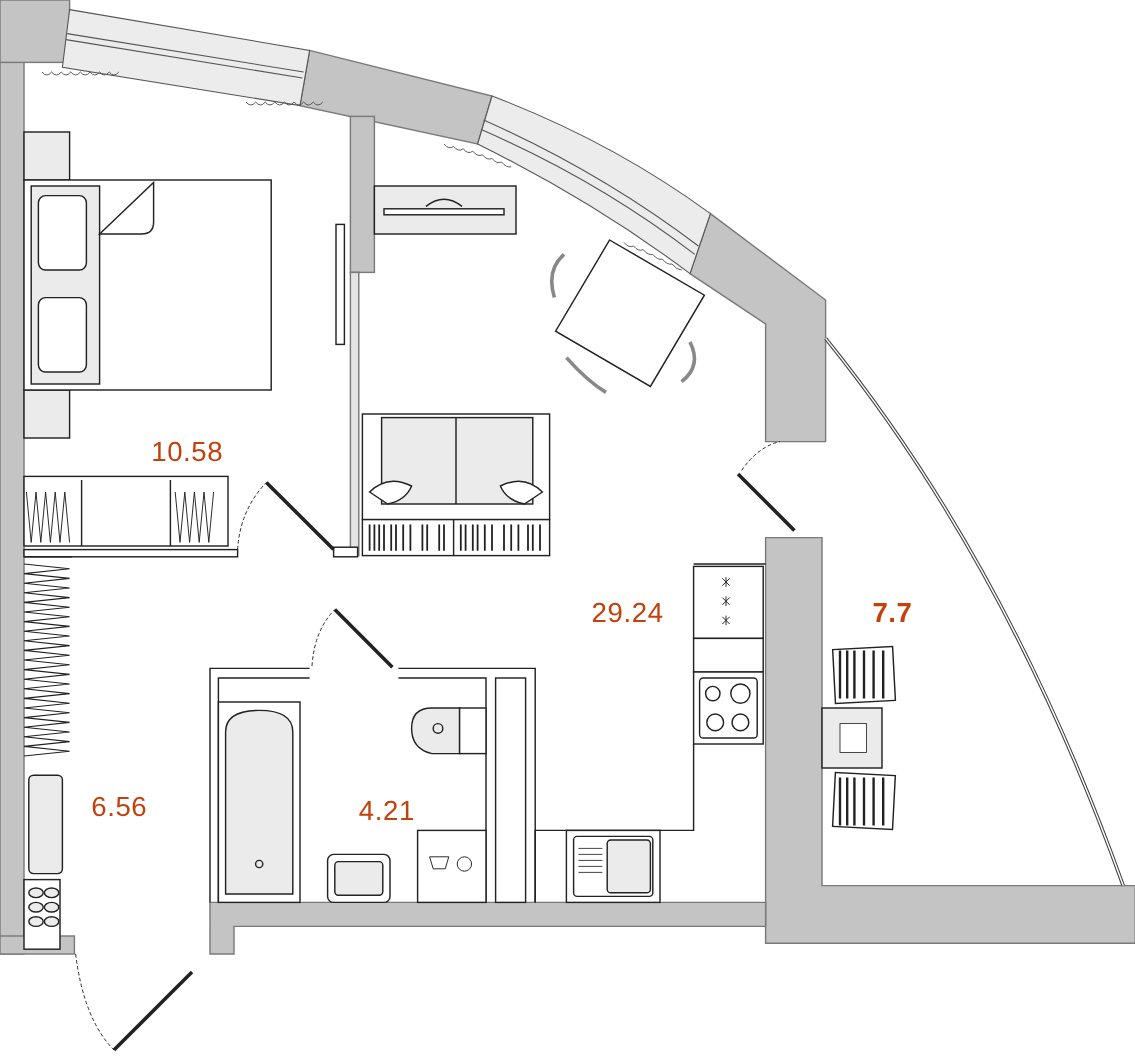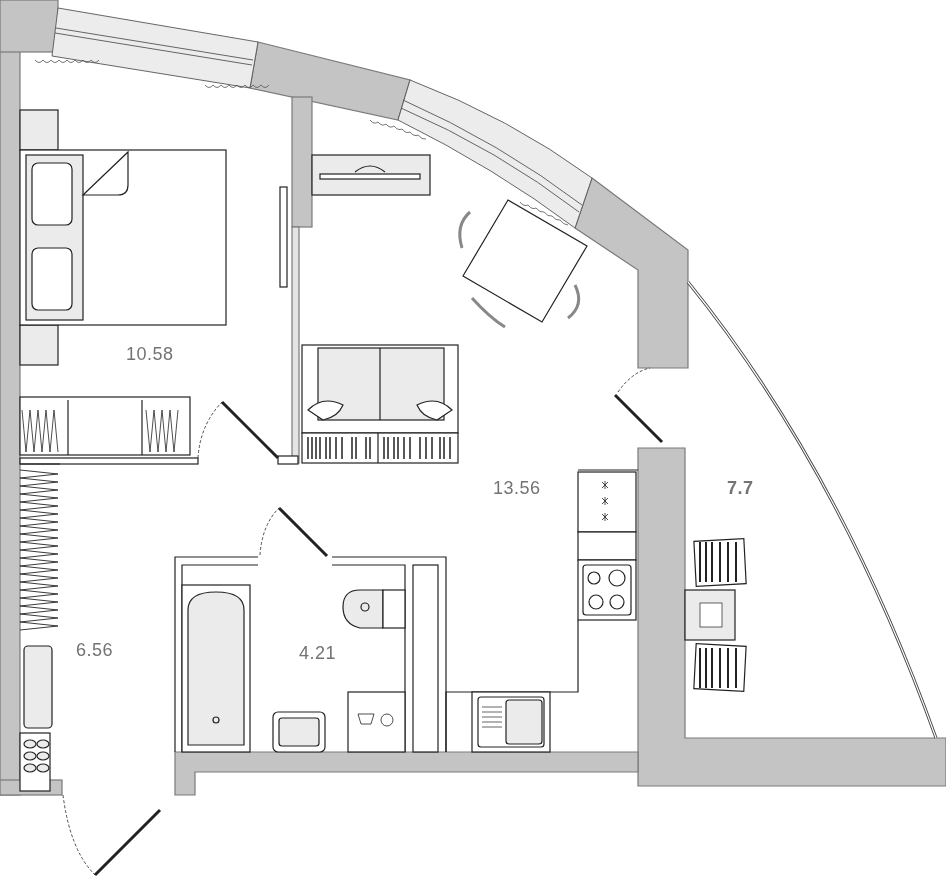--- a/index.html
+++ b/index.html
@@ -1,18 +1,18 @@
 <!DOCTYPE html>
 <html><head>
 <meta charset="utf-8">
 <style>
   html, body { margin:0; padding:0; background:#ffffff; }
   body { width:946px; height:880px; position:relative; overflow:hidden; font-family:"Liberation Sans", sans-serif; }
   #plan { position:absolute; left:0; top:0; }
-  .room-label { position:absolute; font-family:"Liberation Sans", sans-serif; font-size:18px; color:#737373; letter-spacing:0.5px; }
+  .room-label { position:absolute; font-family:"Liberation Sans", sans-serif; font-size:23px; color:#c2410c; letter-spacing:0.5px;margin-top:19px; }
 </style>
 </head>
 <body>
 
 <svg id="plan" width="946" height="880" viewBox="0 0 946 880" xmlns="http://www.w3.org/2000/svg">
   <g fill="none" stroke="#222" stroke-width="1.2">
 
     <g fill="#c4c4c4" stroke="#7a7a7a">
 
       <rect x="0" y="50" width="20" height="745"></rect>
@@ -177,16 +177,16 @@
     </g>
     <g>
       <rect x="348" y="692" width="57" height="60" fill="#fff"></rect>
       <path d="M358,714 h16 l-3,10 h-10 z" stroke-width="0.8"></path>
       <circle cx="387" cy="720" r="6" stroke-width="0.8"></circle>
     </g>
   </g>
 </svg>
 
 <div class="room-label" style="left:126px; top:344px;">10.58</div>
-<div class="room-label" style="left:493px; top:478px;">13.56</div>
+<div class="room-label" style="left:493px; top:478px;">29.24</div>
 <div class="room-label" style="left:727px; top:478px;font-weight:bold;">7.7</div>
 <div class="room-label" style="left:76px; top:640px;">6.56</div>
 <div class="room-label" style="left:299px; top:643px;text-align:center;">4.21</div>
 
 </body></html>

